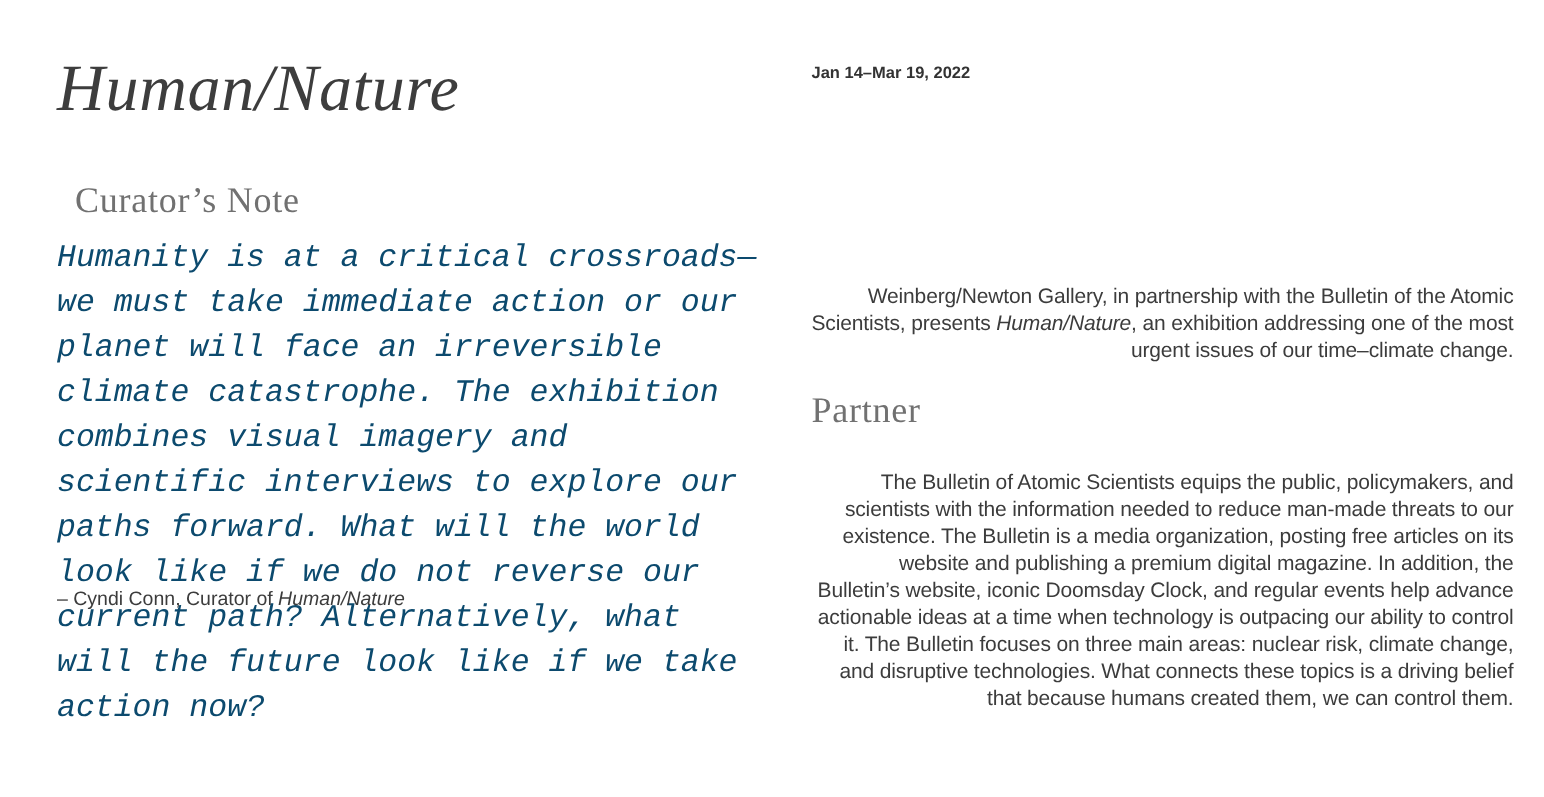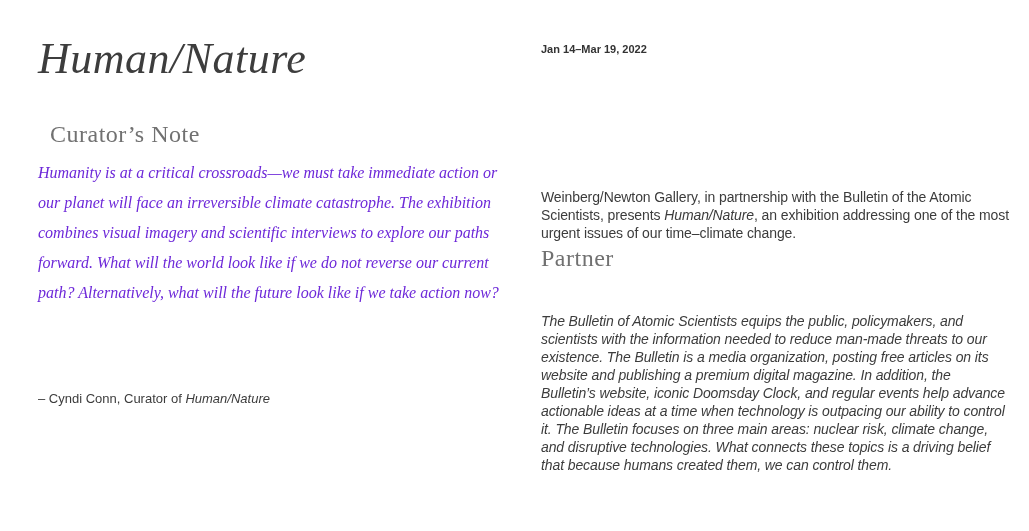--- a/index.html
+++ b/index.html
@@ -41,25 +41,25 @@
     font-size: 24px;
     line-height: 28px;
     color: #717171;
     letter-spacing: 0.5px;
     margin: 12px;
   }
   .quote {
     position: absolute;
     left: 38px; top: 158px;
     width: 474px;
-    font-family: Liberation Serif, serif;
+    font-family: Liberation Mono, monospace;
     font-style: italic;
-    font-size: 16px;
+    font-size: 21px;
     line-height: 30px;
-    color: #6d28d9;
+    color: #0c4a6e;
     margin: 0;
   }
   .attribution {
     position: absolute;
     left: 38px; top: 390px;
     width: 474px;
     font-family: "Liberation Sans", sans-serif;
     font-size: 13px;
     line-height: 18px;
     color: #3c3c3c;
@@ -93,35 +93,36 @@
   .intro, .partner-text {
     position: absolute;
     left: 541px;
     width: 468px;
     font-family: "Liberation Sans", sans-serif;
     font-size: 14px;
     line-height: 18px;
     letter-spacing: -0.1px;
     color: #3c3c3c;
     margin: 0;
+    text-align: right;
   }
   .intro { top: 188px; }
   .partner-heading {
     position: absolute;
-    left: 541px; top: 244px;
+    left: 541px; top: 260px;
     width: 468px;
     font-family: "Liberation Serif", serif;
     font-weight: 400;
     font-size: 24px;
     line-height: 28px;
     color: #717171;
     letter-spacing: 0.5px;
     margin: 0;
   }
-  .partner-text { top: 312px; font-style: italic; }
+  .partner-text { top: 312px; }
   em { font-style: italic; }
 </style>
 </head>
 <body>
 
 <div class="page">
 
   <h1 class="page-title">Human/Nature</h1>
 
   <h2 class="curators-heading">Curator’s Note</h2>

